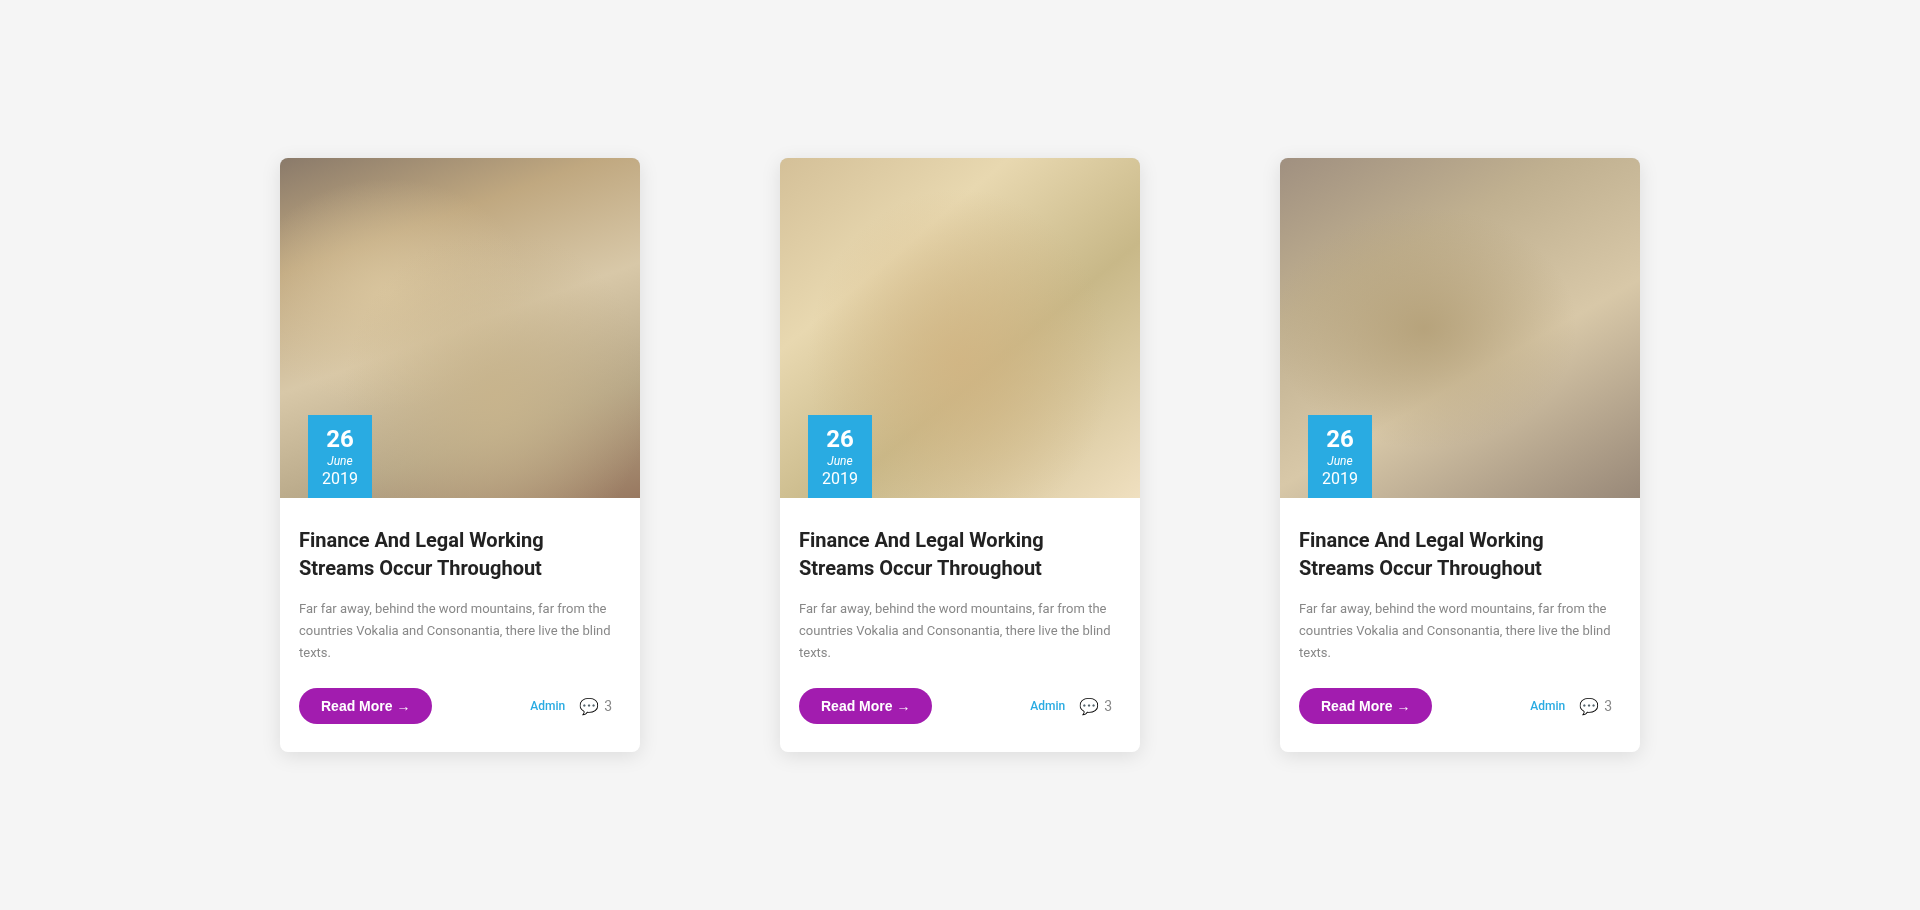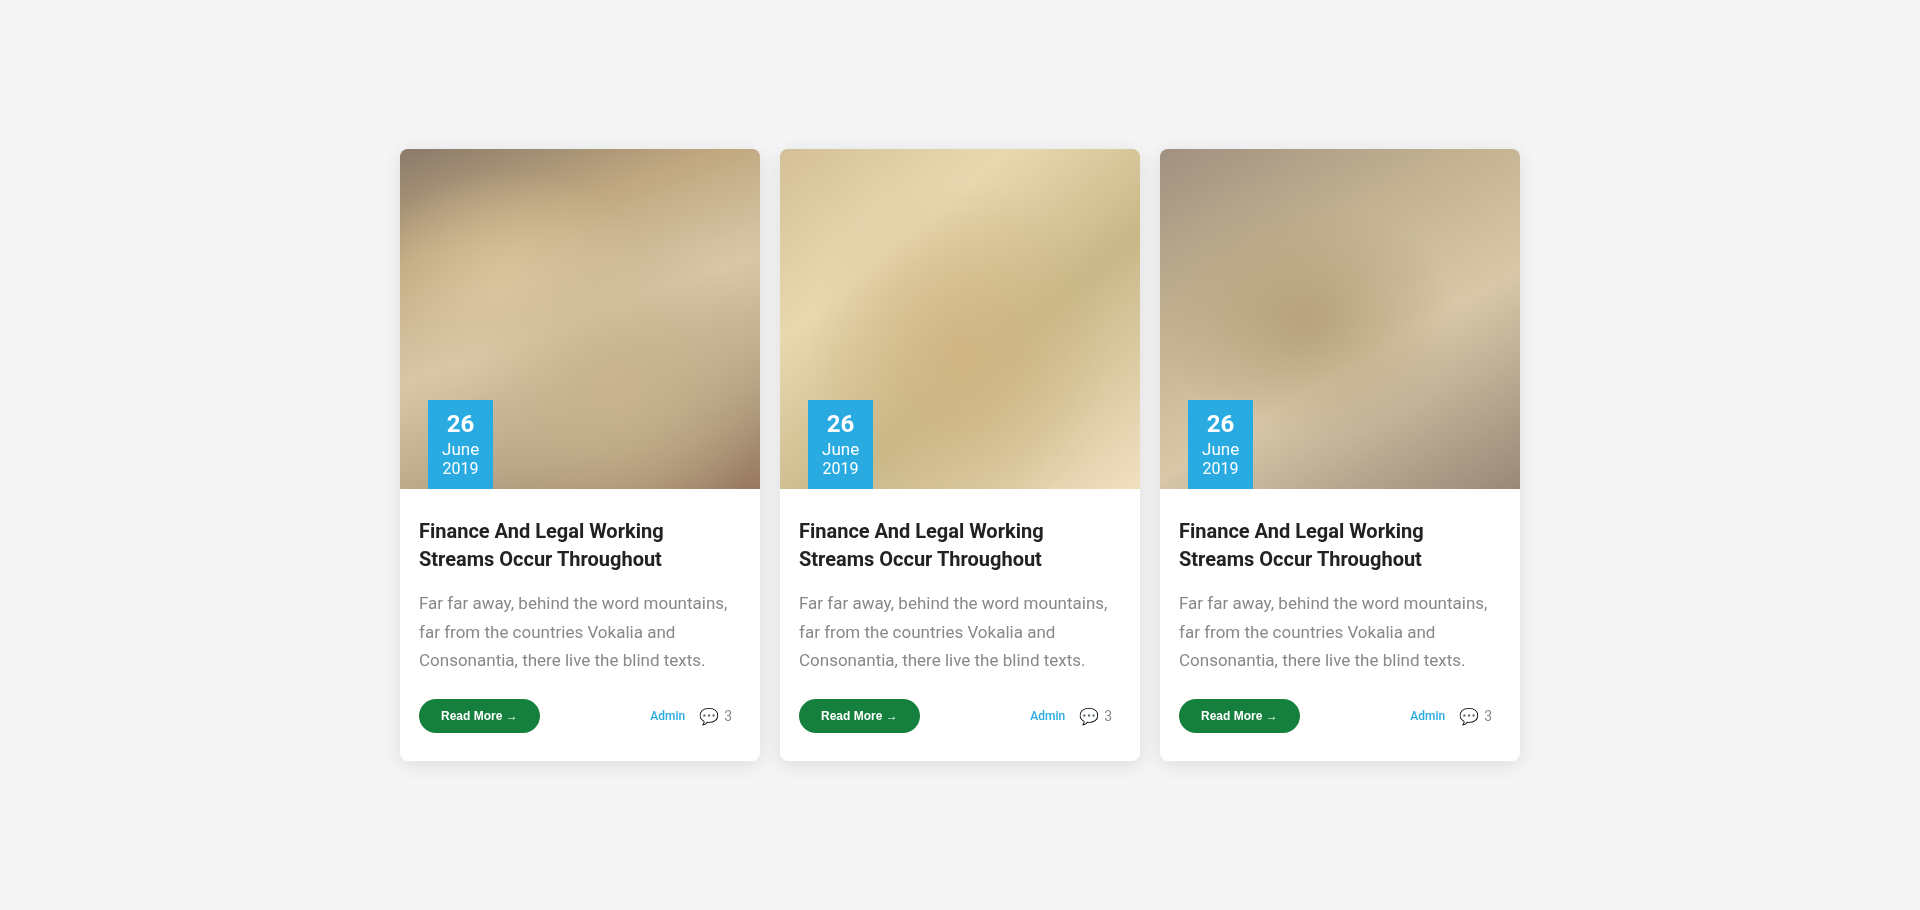--- a/index.html
+++ b/index.html
@@ -16,21 +16,21 @@
       align-items: center;
       justify-content: center;
     }
 
     .cards-container {
       display: flex;
       gap: 20px;
       padding: 60px 40px;
       max-width: 1440px;
       width: 100%;
-      justify-content: center;
+      justify-content: space-between;
     }
 
     .card {
       background: #ffffff;
       border-radius: 8px;
       box-shadow: 0 4px 20px rgba(0, 0, 0, 0.1);
       overflow: hidden;
       width: 360px;
       flex-shrink: 0;
       position: relative;
@@ -55,61 +55,62 @@
       min-width: 60px;
     }
 
     .date-day {
       font-size: 24px;
       font-weight: 700;
       display: block;
     }
 
     .date-month {
-      font-size: 17px;
+      font-size: 12px;
       display: block;
+      font-style: italic;
     }
 
     .date-year {
       font-size: 16px;
       display: block;
     }
 
     .card-body {
       padding: 28px 28px 28px 19px;
     }
 
     .card-title {
       font-size: 20px;
       font-weight: 700;
       color: #222222;
       margin-bottom: 16px;
       line-height: 1.4;
     }
 
     .card-excerpt {
-      font-size: 17px;
+      font-size: 13px;
       color: #888888;
       line-height: 1.7;
       margin-bottom: 24px;
     }
 
     .card-footer {
       display: flex;
       align-items: center;
       gap: 16px;
     }
 
     .read-more-btn {
-      background-color: #15803d;
+      background-color: #a21caf;
       color: #ffffff;
       border: none;
       border-radius: 30px;
       padding: 10px 22px;
-      font-size: 12px;
+      font-size: 14px;
       font-weight: 600;
       cursor: pointer;
       display: flex;
       align-items: center;
       gap: 8px;
       white-space: nowrap;
     }
 
     .card-meta {
       display: flex;

